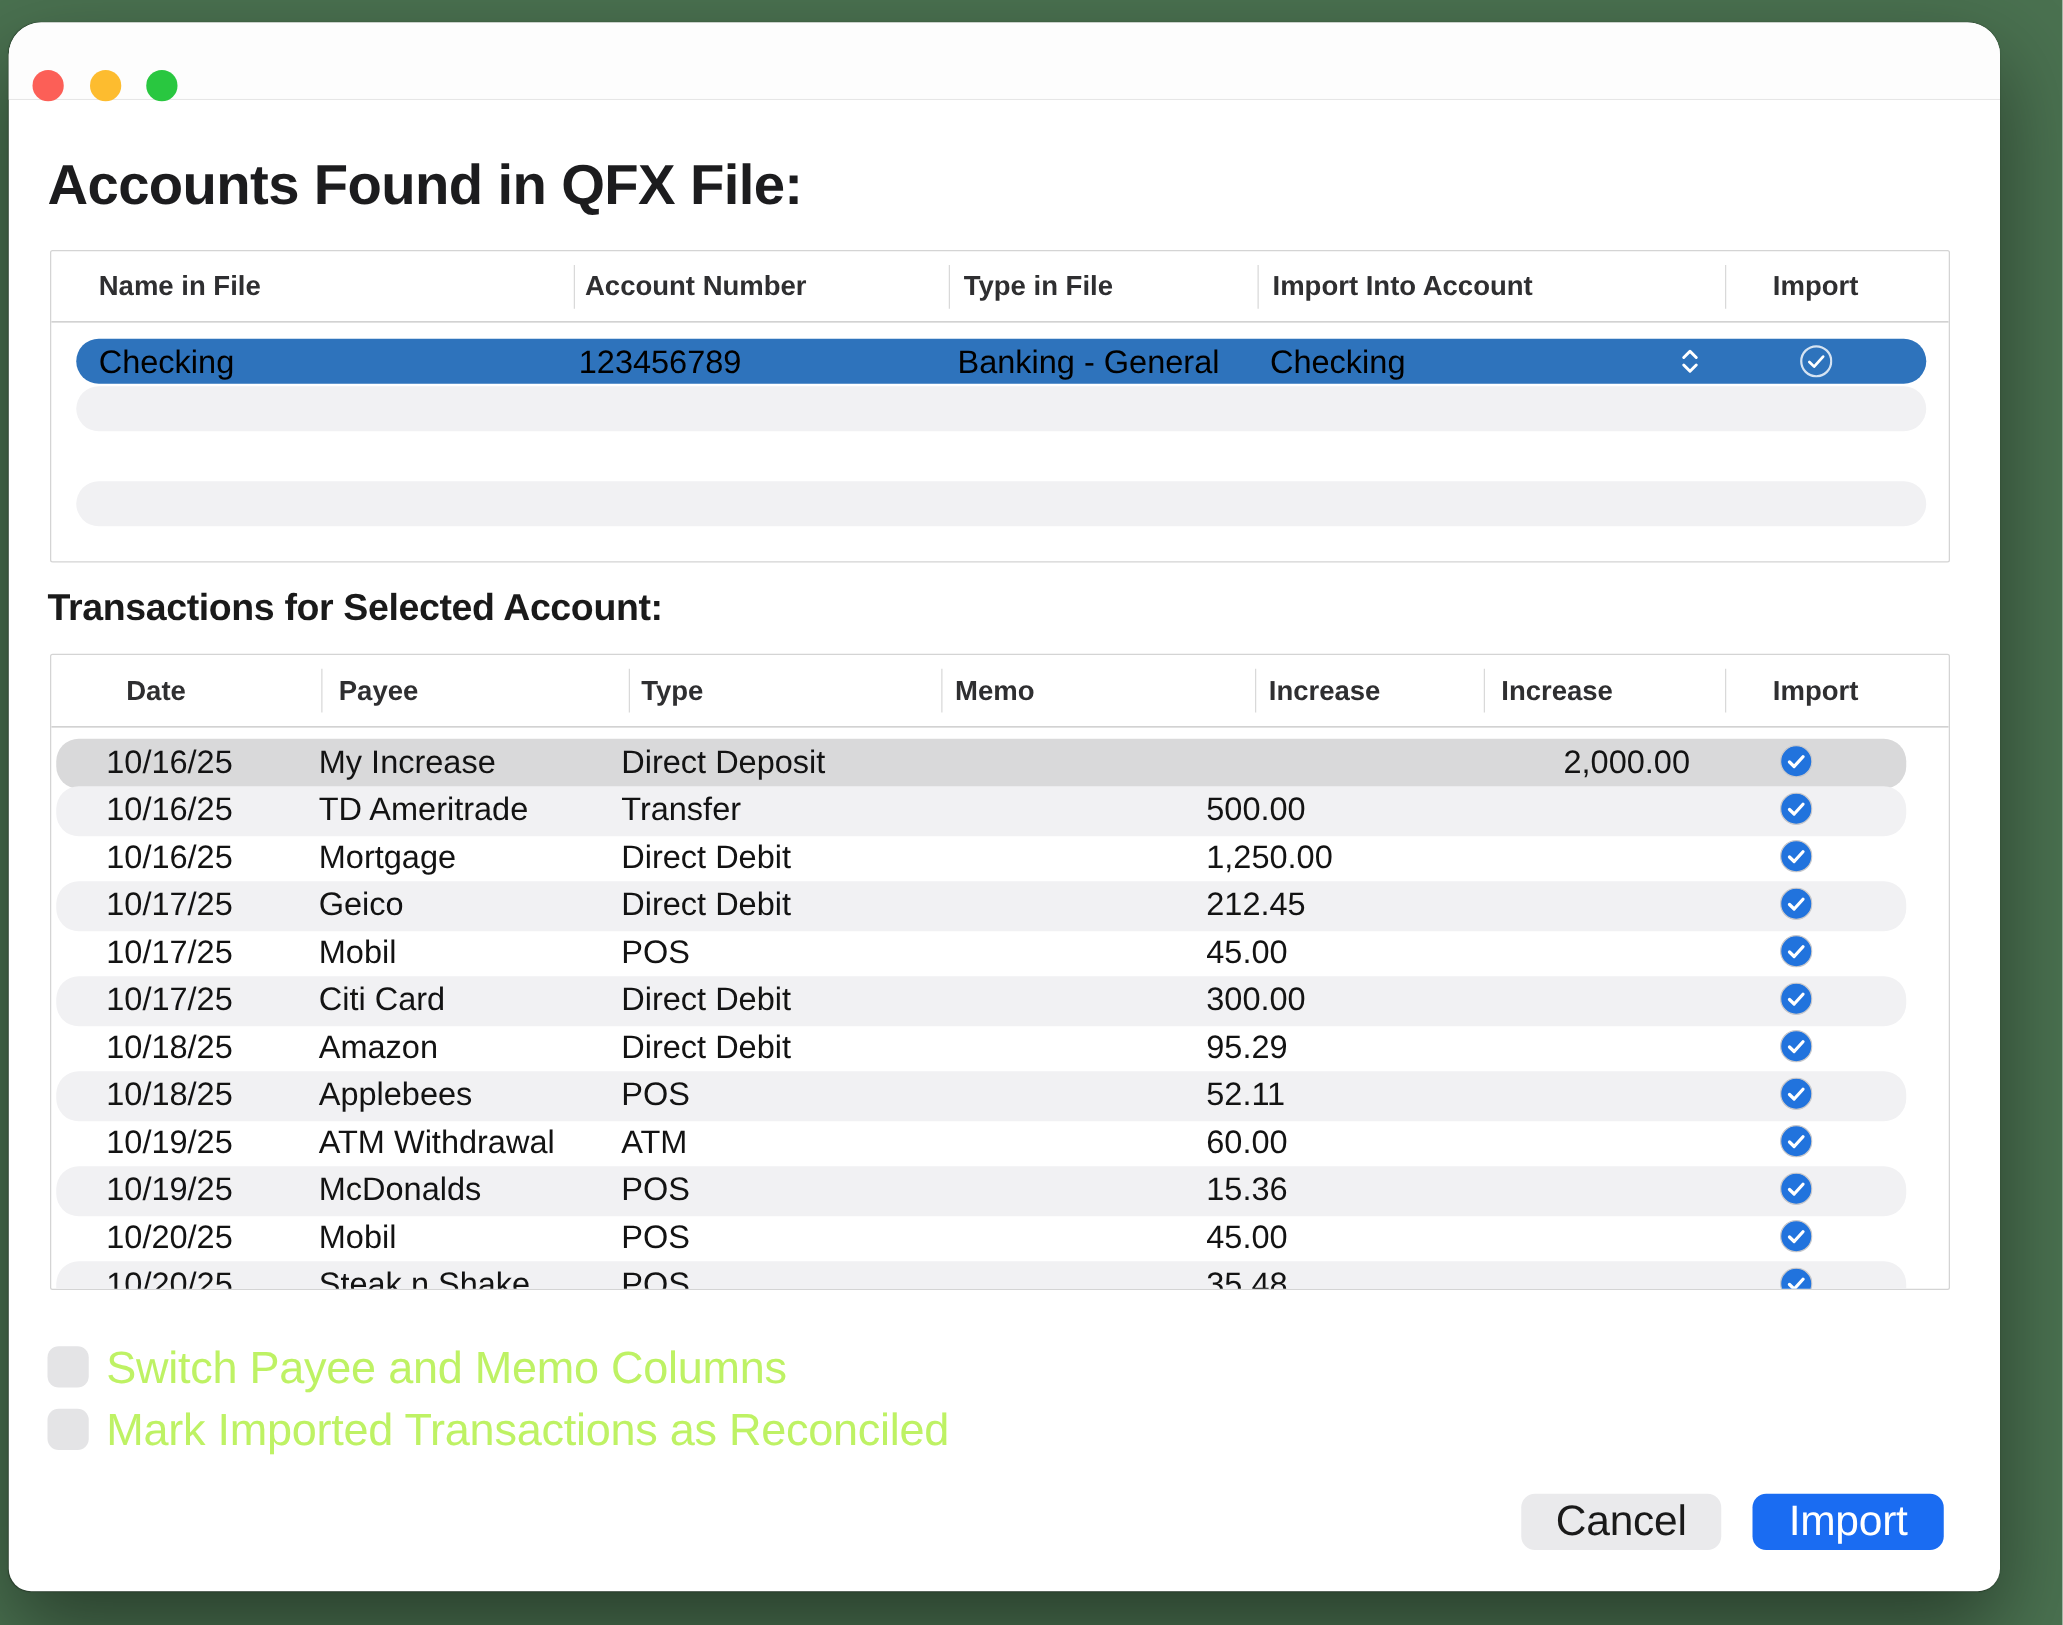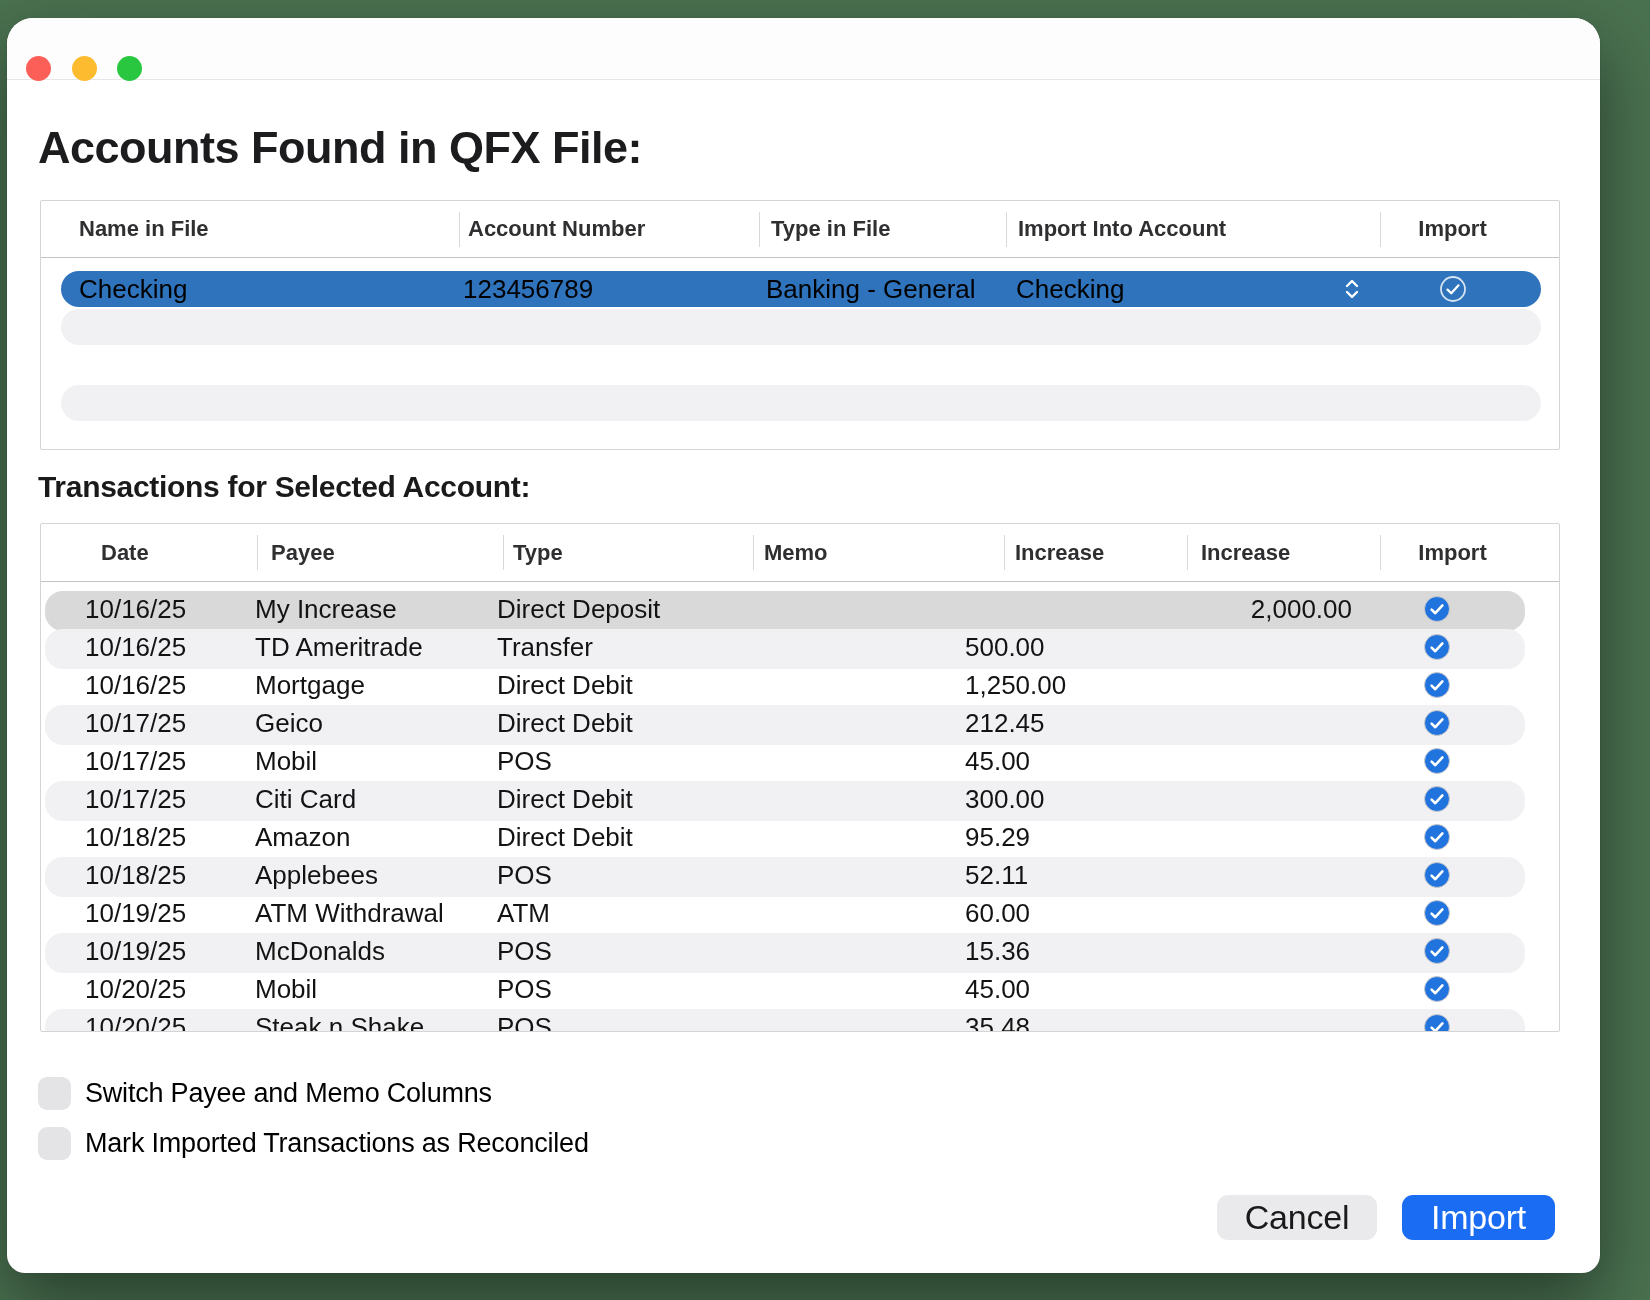--- a/index.html
+++ b/index.html
@@ -96,21 +96,21 @@
   .acct-selected .a-number{left:402px;}
   .acct-selected .a-type{left:705px;}
   .acct-selected .a-account{left:955px;}
   .stepper{position:absolute;left:1283px;top:6px;width:16px;height:24px;}
   .acct-check{position:absolute;left:1379px;top:5px;width:26px;height:26px;}
 
   .option-row{position:absolute;left:38px;height:33px;display:flex;align-items:center;gap:14px;}
   .option-1{top:1077px;}
   .option-2{top:1127px;}
   .checkbox{width:33px;height:33px;border-radius:9px;background:#e4e4e6;flex:0 0 auto;}
-  .option-label{font-size:27px;color:#000000;white-space:nowrap;letter-spacing:-0.2px;}
+  .option-label{font-size:36px;color:#bef264;white-space:nowrap;letter-spacing:-0.2px;}
 
   .btn{
     position:absolute;top:1195px;height:45px;border:none;border-radius:11px;
     font-family:inherit;font-size:34px;display:flex;align-items:center;justify-content:center;
     cursor:default;letter-spacing:-0.2px;
   }
   .btn-cancel{left:1217px;width:160px;background:#eaeaec;color:#1a1a1a;}
   .btn-import{left:1402px;width:153px;background:var(--button-blue);color:#fff;font-weight:500;}
 </style>
 </head>

